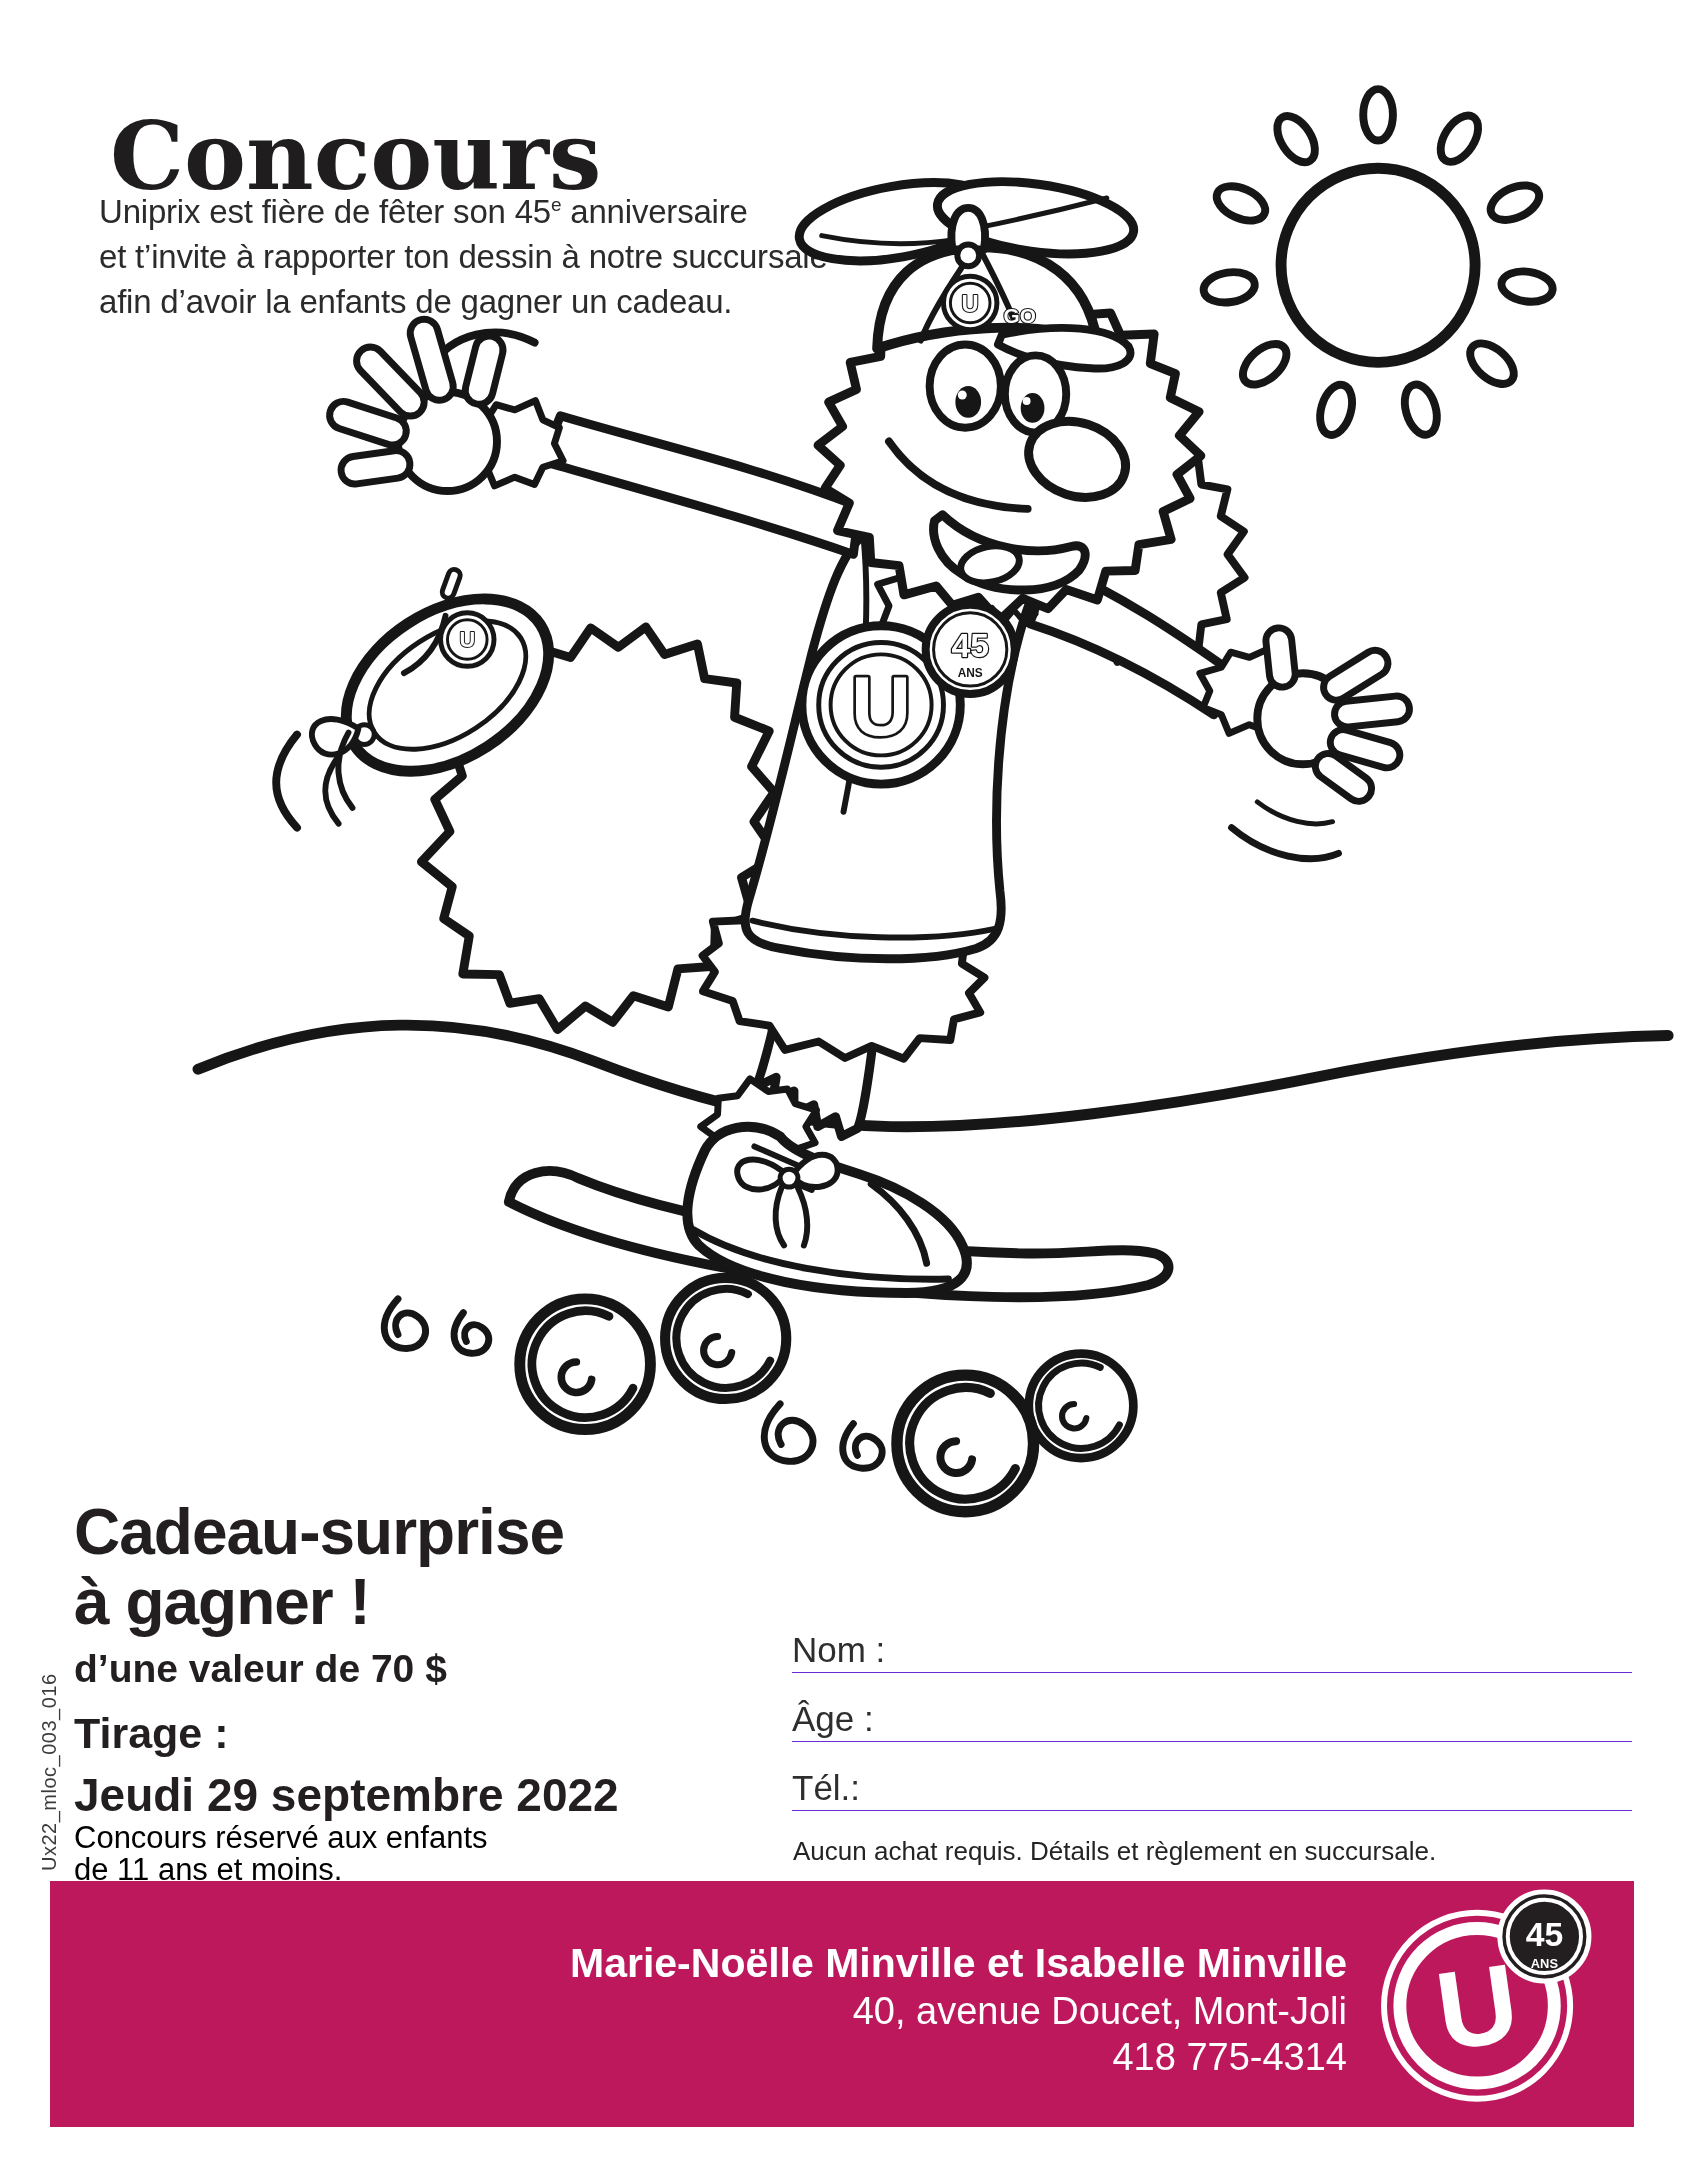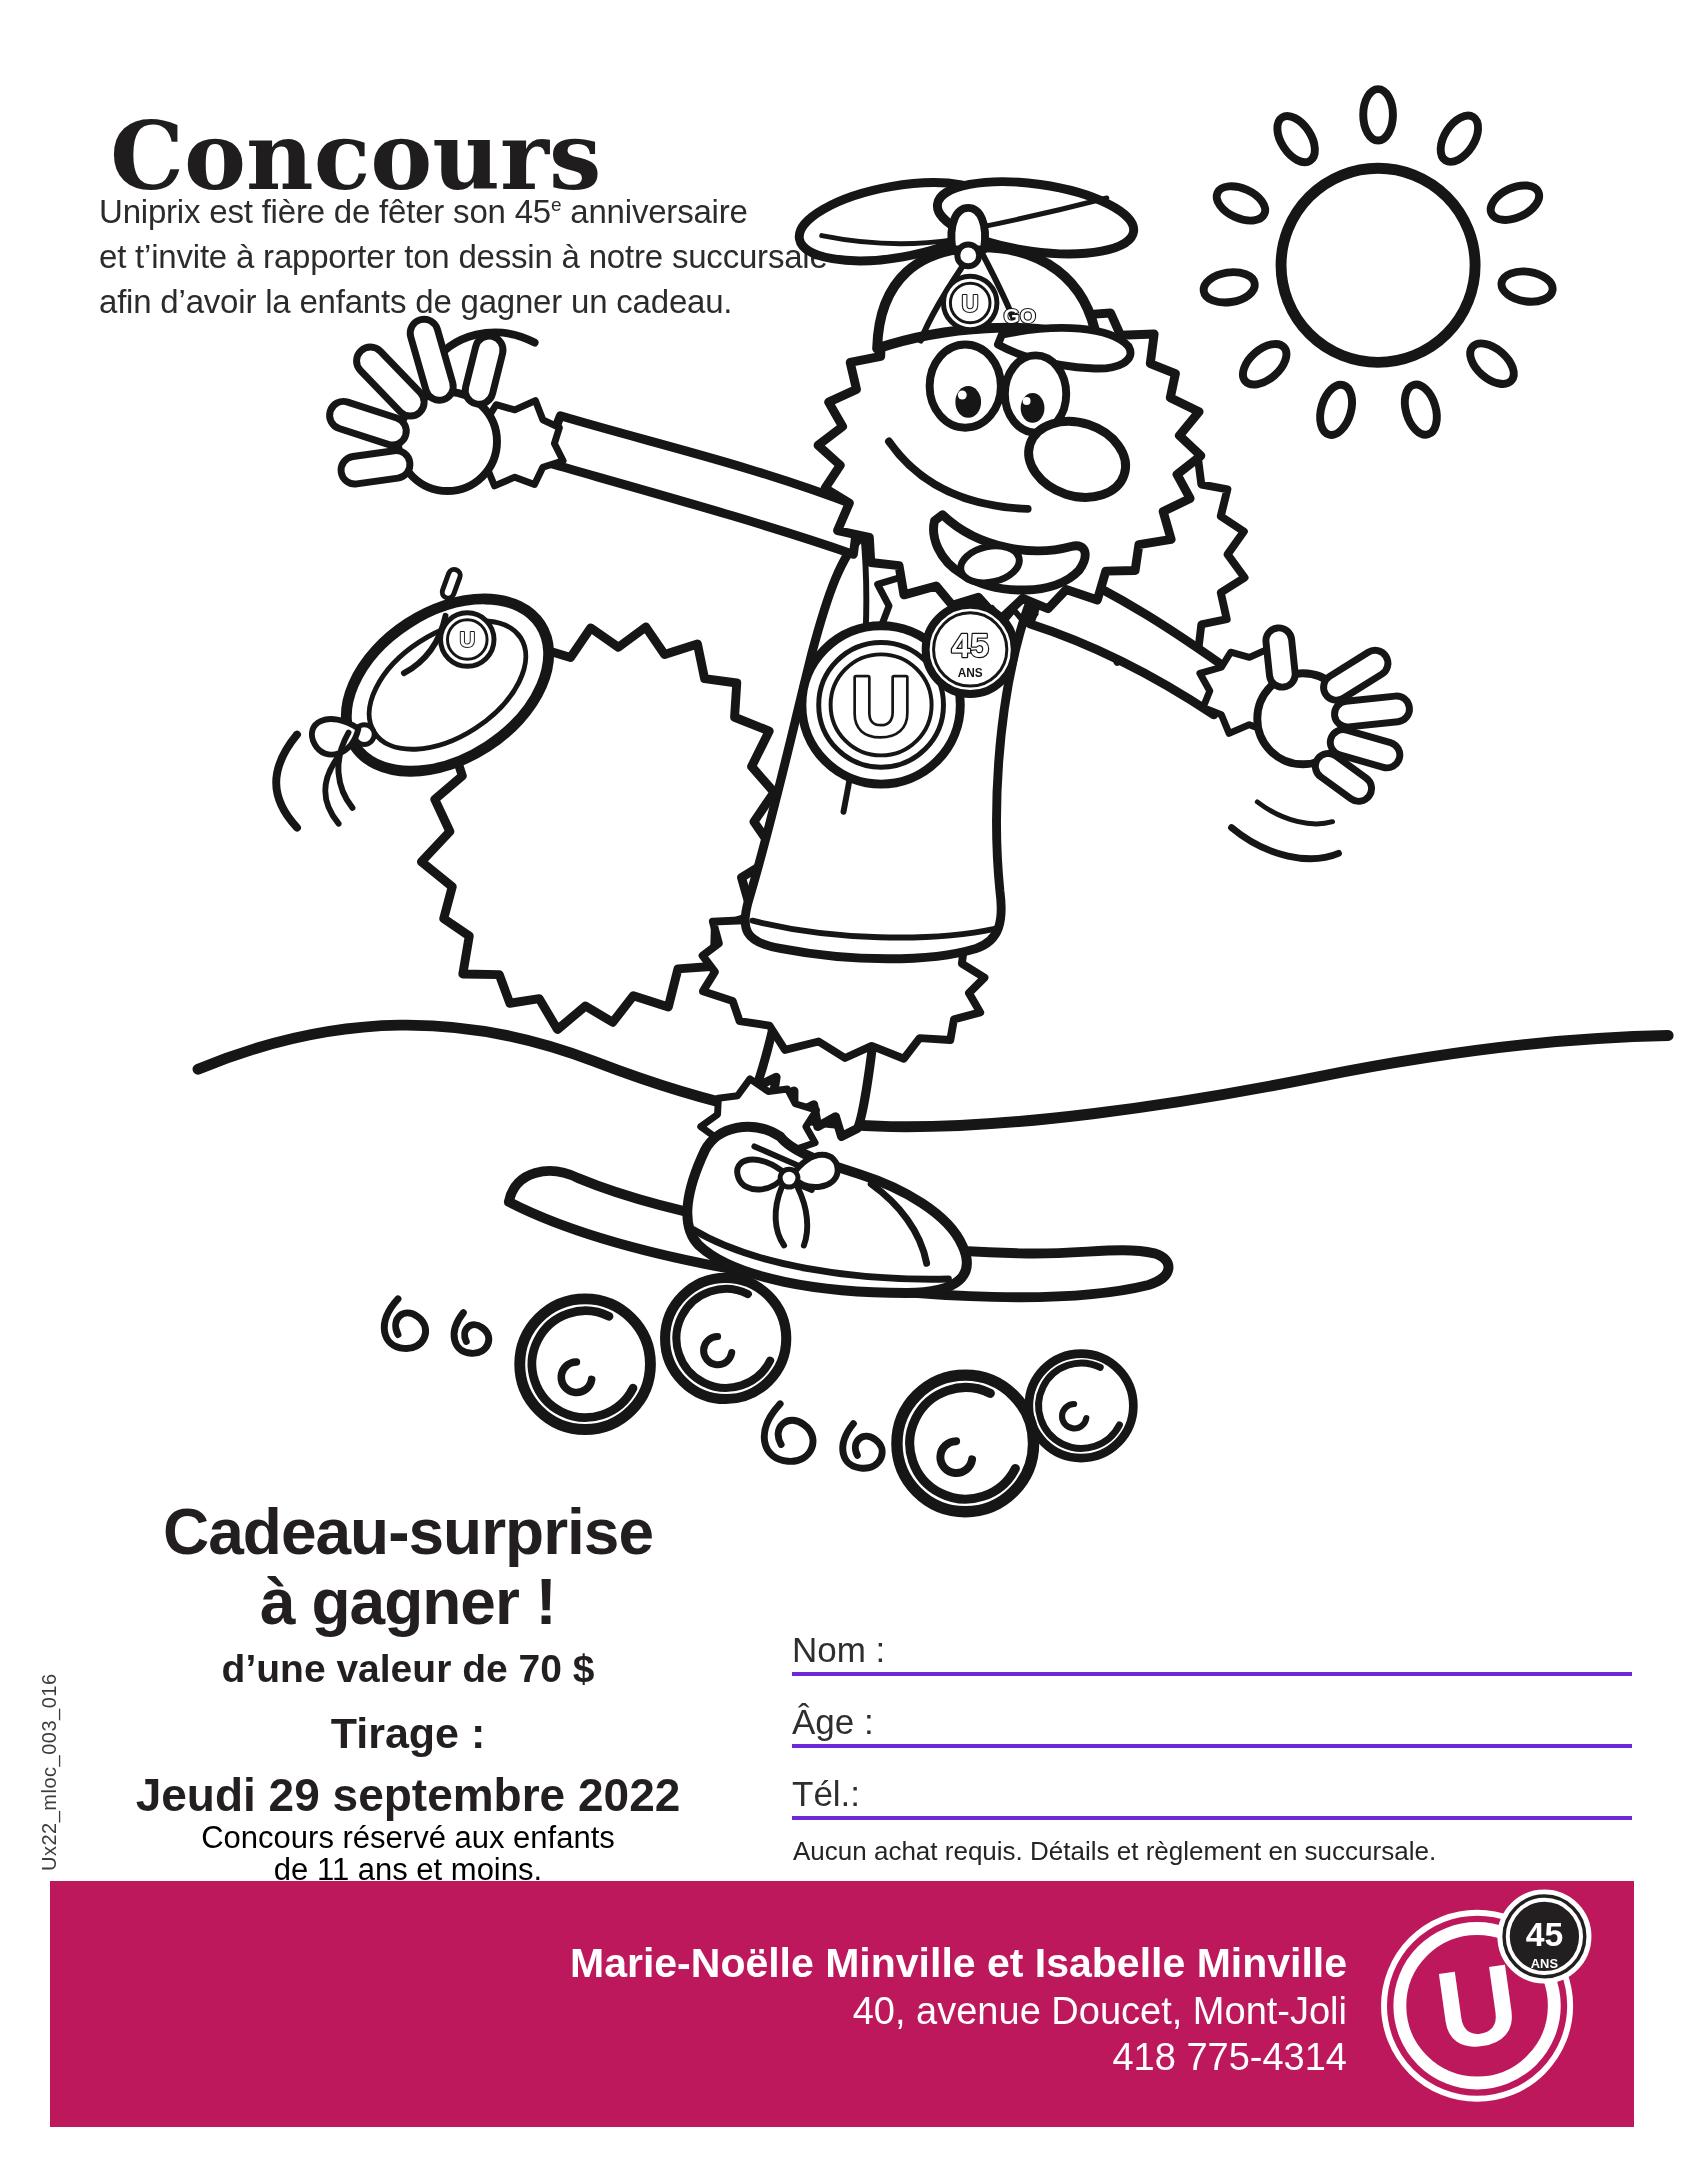--- a/index.html
+++ b/index.html
@@ -4,28 +4,28 @@
 <style>
   html,body{margin:0;padding:0;background:#e8e8e8;}
   .page{position:relative;width:1683px;height:2178px;background:#ffffff;margin:0 auto;
         font-family:"Liberation Sans",sans-serif;color:#1b1b1b;overflow:hidden;}
   .title{position:absolute;left:110px;top:40px;font-family:"DejaVu Serif",serif;
          font-weight:700;font-size:93px;color:#201d1e;letter-spacing:0px;}
   .intro{position:absolute;left:99px;top:182px;font-size:33px;line-height:45px;
          color:#2b2b2b;letter-spacing:-0.2px;}
   .intro sup{font-size:19px;}
   .artwork-svg{position:absolute;left:0;top:0;width:1683px;height:2178px;z-index:5;pointer-events:none;}
-  .prize{position:absolute;left:86px;top:1497px;width:644px;text-align:center;color:#231f20;z-index:2;}
+  .prize{position:absolute;left:74px;top:1497px;width:644px;color:#231f20;z-index:2;}
   .prize .headline{font-size:64px;font-weight:700;line-height:70px;letter-spacing:-1px;}
   .prize .value{font-size:39px;font-weight:700;margin-top:10px;}
   .prize .tirage{font-size:43px;font-weight:700;margin-top:18px;}
   .prize .date{font-size:46px;font-weight:700;margin-top:10px;}
   .prize .restrict{font-size:31px;line-height:32px;color:#000000;}
   .form{position:absolute;left:792px;top:1626px;width:840px;z-index:2;}
-  .field{height:44px;margin-bottom:22px;border-bottom:4px solid #6d28d9;
+  .field{height:44px;margin-bottom:22px;border-bottom:1px solid #6d28d9;
          font-size:35px;color:#2e2e2e;display:flex;align-items:flex-end;padding-bottom:2px;}
   .disclaimer{position:absolute;left:793px;top:1836px;font-size:26px;color:#242424;z-index:2;}
   .side-code{position:absolute;left:38px;top:1871px;transform:rotate(-90deg);
              transform-origin:0 0;font-size:20px;color:#3c3c3c;letter-spacing:0.5px;z-index:2;}
   .footer{position:absolute;left:50px;top:1881px;width:1584px;height:246px;background:#be185d;z-index:1;}
   .footer-text{position:absolute;top:57px;right:287px;text-align:right;color:#ffffff;}
   .footer-text .names{font-size:41px;font-weight:700;line-height:50px;}
   .footer-text .address{font-size:38px;line-height:46px;}
   .footer-text .phone{font-size:38px;line-height:46px;}
 </style>

